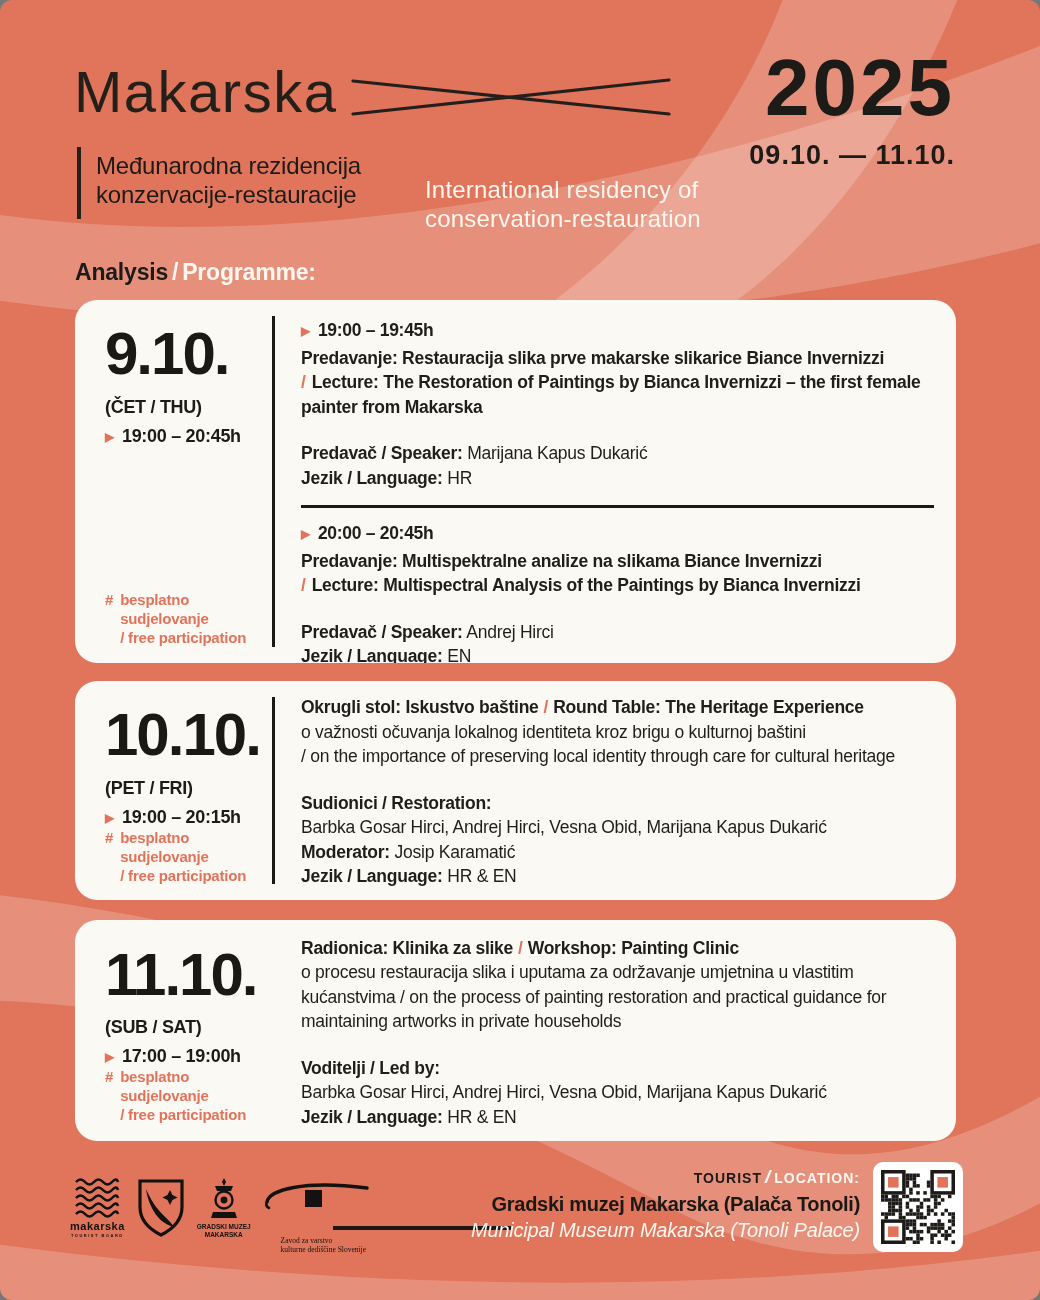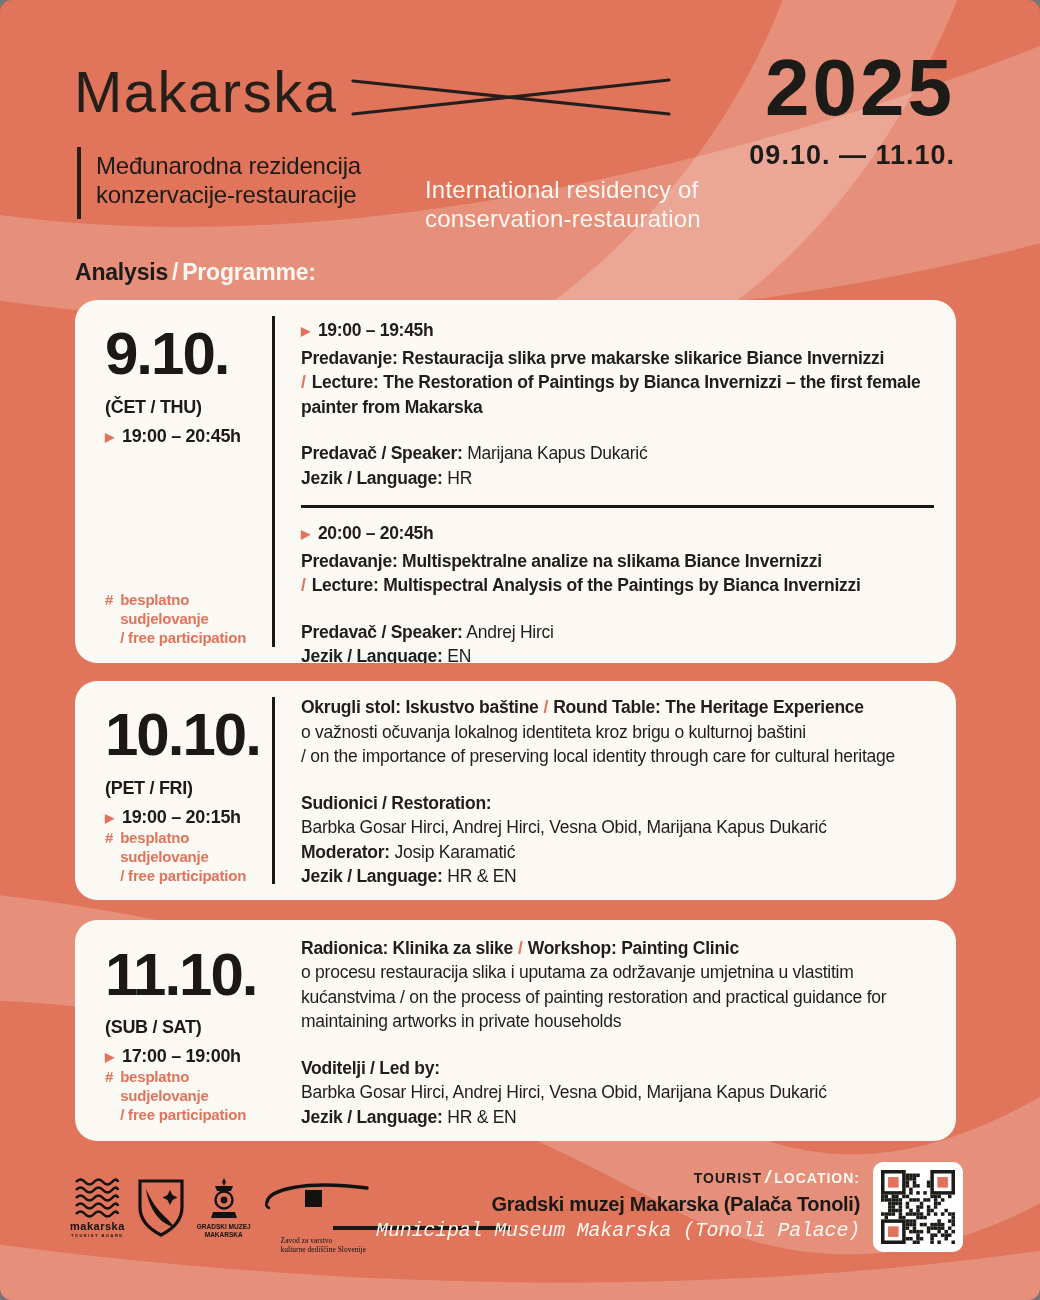--- a/index.html
+++ b/index.html
@@ -90,21 +90,21 @@
   .zavod{align-items:flex-start;}
   .zavod-cap{font-size:7.5px; line-height:9px; margin-top:20px; margin-left:18px; white-space:pre-line; color:#141210; font-family:"Liberation Serif", serif;}
   .footer-line{position:absolute; left:333px; top:1226px; width:178px; height:4px; background:#1b1916;}
 
   .location{position:absolute; right:180px; top:1166px; text-align:right; white-space:nowrap;}
   .loc-l1{font-size:14px; font-weight:800; letter-spacing:1px;}
   .loc-l1 .lok{color:var(--ink);}
   .loc-l1 .sl{color:var(--white); font-size:19px; font-weight:700; padding:0 3px; font-style:italic;}
   .loc-l1 .loc{color:var(--white);}
   .loc-hr{font-size:20px; font-weight:800; margin-top:5px; letter-spacing:-0.3px; color:#1b1916;}
-  .loc-en{font-size:20px; font-style:italic; margin-top:3px; color:var(--white); letter-spacing:-0.2px;font-family:Liberation Mono, monospace;}
+  .loc-en{font-size:20px; font-style:italic; margin-top:3px; color:var(--white); letter-spacing:-0.2px;}
 
   .qr-card{
     position:absolute; left:873px; top:1162px; width:90px; height:90px;
     background:#fff; border-radius:10px; display:flex; align-items:center; justify-content:center;
   }
 </style>
 </head>
 <body>
 
 <div class="poster">

